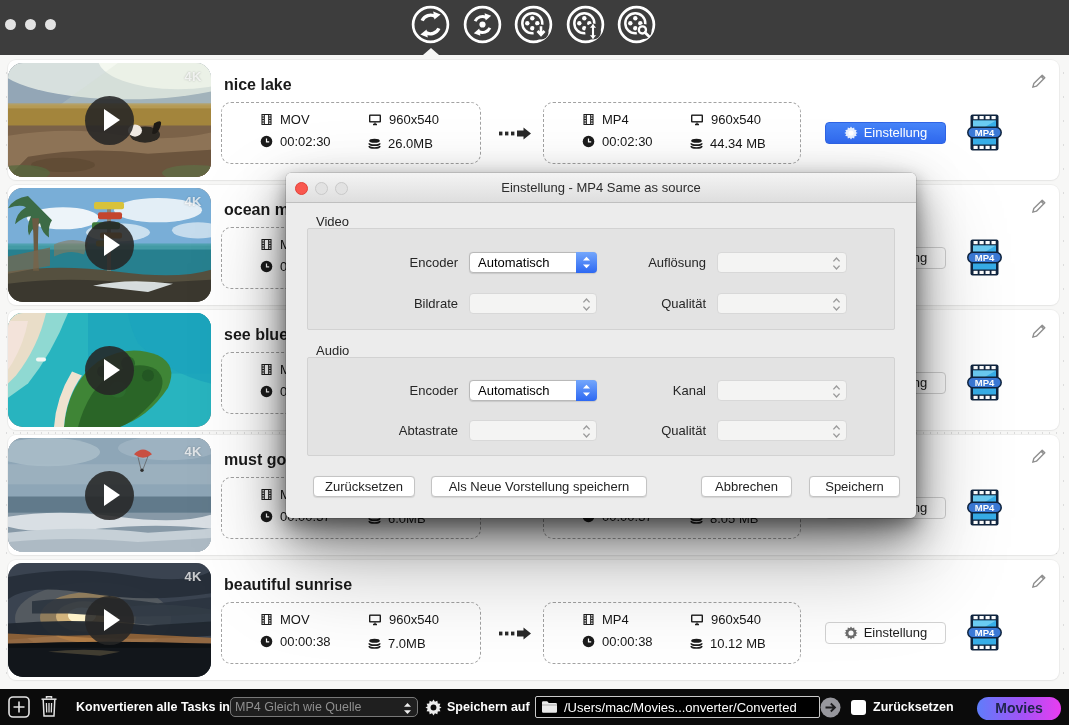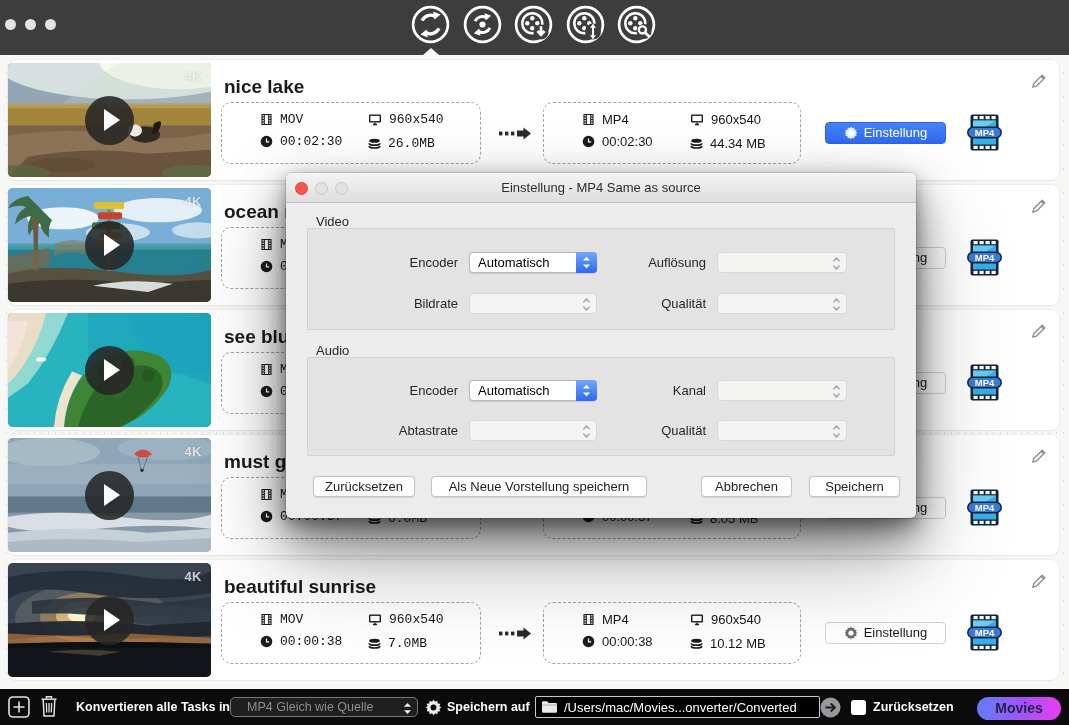--- a/index.html
+++ b/index.html
@@ -41,43 +41,43 @@
     background:#fff; border-radius:8px;
     box-shadow:0 0 0 1px rgba(0,0,0,0.035), 0 1px 2px rgba(0,0,0,0.04);
   }
   .row:nth-child(1) { top:4.5px; }
   .row:nth-child(2) { top:129.5px; }
   .row:nth-child(3) { top:254.5px; }
   .row:nth-child(4) { top:379.5px; }
   .row:nth-child(5) { top:504.5px; }
   .thumb {
     position:absolute; left:0; top:3.5px; width:203px; height:114px;
-    border-radius:5px; overflow:hidden; background:#777;
+    border-radius:15px; overflow:hidden; background:#777;
   }
   .thumb svg.scene { position:absolute; left:0; top:0; width:100%; height:100%; }
   .play-badge {
     position:absolute; left:50%; top:50%; width:49px; height:49px; margin:-24.5px 0 0 -24.5px;
     border-radius:50%; background:rgba(38,38,38,0.88);
   }
   .play-badge:after {
     content:""; position:absolute; left:19px; top:13px;
     border-left:16px solid #fff; border-top:11px solid transparent; border-bottom:11px solid transparent;
   }
   .badge-4k {
     position:absolute; right:9px; top:6px; color:rgba(255,255,255,0.75);
     font-size:13px; font-weight:bold; letter-spacing:0.5px;
     text-shadow:0 0 2px rgba(0,0,0,0.25);
   }
-  .row-title { position:absolute; left:216px; top:16px; font-size:19px; font-weight:bold; color:#1b1b1b; }
+  .row-title { position:absolute; left:216px; top:16px; font-size:16px; font-weight:bold; color:#1b1b1b; }
   .pencil { position:absolute; right:11px; top:12px; width:18px; height:18px; }
   .info-box {
     position:absolute; top:42px; height:62px;
     border:1.5px dashed #a2a2a2; border-radius:10px;
   }
-  .info-box.src { left:213px; width:260px;font-family:Liberation Mono, monospace; }
+  .info-box.src { left:213px; width:260px; }
   .info-box.dst { left:535px; width:258px; }
   .ib-cell { position:absolute; display:flex; align-items:center; gap:7px; font-size:13px; color:#161616; }
   .ib-cell svg { flex:0 0 auto; }
   .ib-c1r1 { left:38px; top:8px;  height:18px; }
   .ib-c1r2 { left:38px; top:30px; height:18px; }
   .ib-c2r1 { left:146px; top:8px;  height:18px; }
   .ib-c2r2 { left:146px; top:30px; height:18px;align-items:flex-end; }
   .conv-arrow { position:absolute; left:489px; top:66px; }
   .settings-btn {
     position:absolute; left:817px; top:62px; width:121px; height:22px;
@@ -141,21 +141,21 @@
   
   .bottombar {
     position:absolute; left:0; top:689px; width:1069px; height:36px;
     background:#0b0b0b; color:#fff;
   }
   .bb-item { position:absolute; }
   .bb-label { font-size:12.5px; font-weight:bold; color:#fdfdfd; line-height:36px; white-space:nowrap; }
   .bb-dropdown {
     position:absolute; left:230px; top:8px; width:188px; height:20px;
     background:#1f1f1f; border:1px solid #787878; border-radius:5px;
-    font-size:12.5px; color:#8e8e8e; line-height:18px; padding-left:16px;
+    font-size:12.5px; color:#8e8e8e; line-height:18px; padding-left:4px;
   }
   .bb-dropdown .chev { position:absolute; right:5px; top:2.5px; }
   .bb-path {
     position:absolute; left:535px; top:7px; width:285px; height:22px;
     background:#000; border:1px solid #c9c9c9; border-radius:2px;
     display:flex; align-items:center; gap:6px; padding-left:5px;
     font-size:13px; color:#fff; white-space:nowrap;
   }
   .bb-go { position:absolute; left:820px; top:8px; }
   .bb-check {

